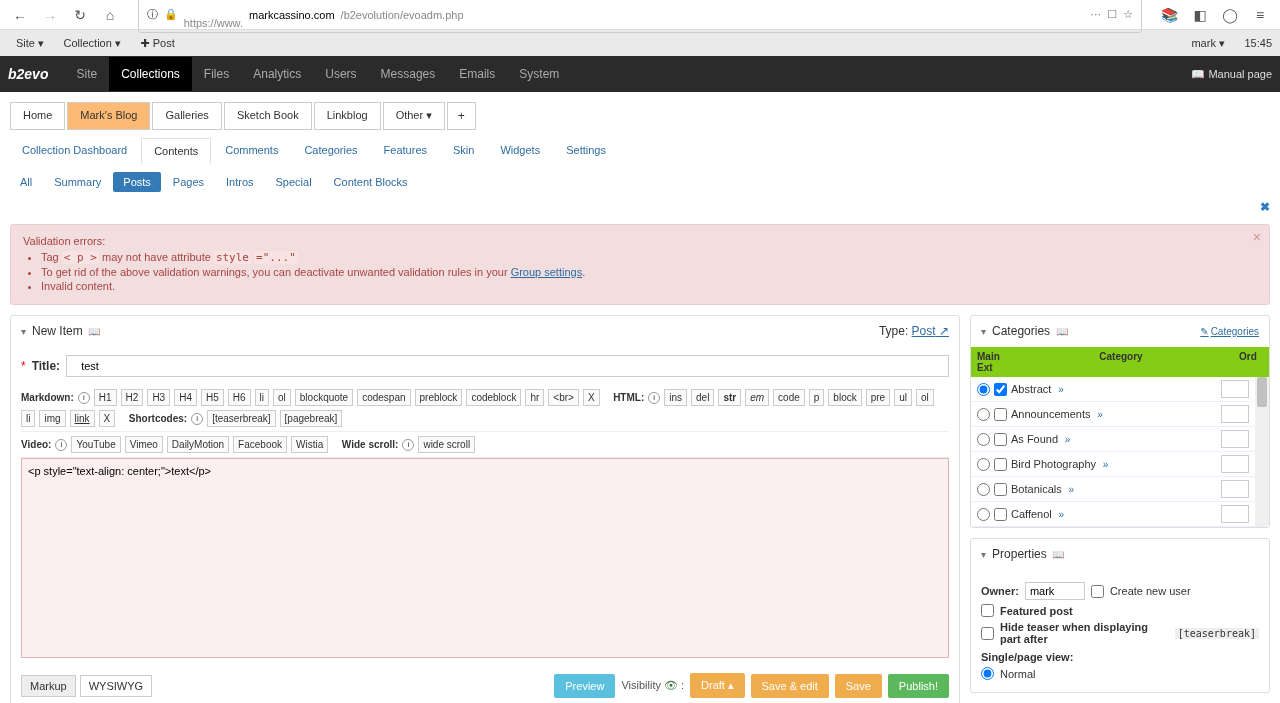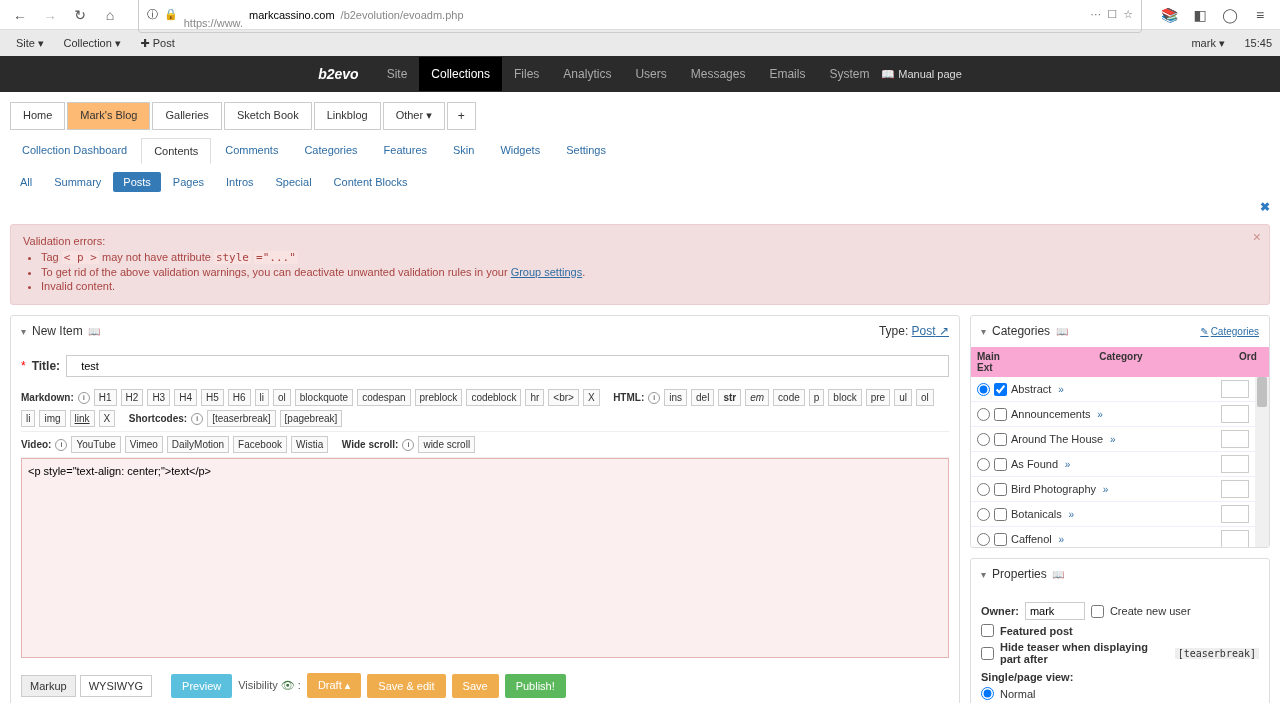--- a/index.html
+++ b/index.html
@@ -4,21 +4,21 @@
 <style>
 * { box-sizing: border-box; margin: 0; padding: 0; }
 body { font-family: Arial, sans-serif; font-size: 12px; color: #333; background: #fff; }
 .browser-bar { display:flex; align-items:center; height:30px; padding:0 8px; border-bottom:1px solid #ddd; gap:6px; }
 .browser-bar .icon-btn { width:24px; height:24px; display:flex; align-items:center; justify-content:center; cursor:pointer; color:#555; font-size:14px; }
 .url-bar { flex:1; display:flex; align-items:center; border:1px solid #ccc; border-radius:3px; padding:3px 8px; gap:6px; margin:0 10px; font-size:11px; }
 .toolbar { background:#eaeaea; height:26px; display:flex; align-items:center; padding:0 8px; gap:4px; font-size:11px; justify-content:space-between; }
 .toolbar-left { display:flex; align-items:center; gap:4px; }
 .toolbar-right { display:flex; align-items:center; gap:20px; color:#333; }
 .tb-btn { padding:3px 8px; cursor:pointer; }
-.main-nav { background:#2b2b2b; height:36px; display:flex; align-items:center; padding:0 8px; color:#bbb; font-size:12px; justify-content:center; }
+.main-nav { background:#2b2b2b; height:36px; display:flex; align-items:center; padding:0 8px; color:#bbb; font-size:12px; justify-content:space-between; }
 .main-nav-left { display:flex; align-items:center; }
 .logo { color:#fff; font-style:italic; font-weight:bold; margin-right:16px; font-size:14px; }
 .nav-item { padding:10px 12px; cursor:pointer; color:#aaa; }
 .nav-item.active { background:#000; color:#fff; }
 .manual { color:#ddd; font-size:11px; }
 .content { padding:10px; }
 .tabs1 { display:flex; gap:2px; margin-bottom:8px; }
 .tab1 { border:1px solid #ccc; background:#fff; padding:6px 12px; cursor:pointer; font-size:11px; }
 .tab1.active { background:#fdba74; }
 .plus-tab { border:1px solid #ccc; background:#fff; padding:6px 10px; cursor:pointer; }
@@ -54,21 +54,21 @@
 .edit-tab { border:1px solid #ccc; padding:4px 8px; font-size:11px; cursor:pointer; }
 .edit-tab.active { background:#eee; }
 .action-row { display:flex; justify-content:flex-end; gap:6px; margin-top:6px; align-items:center; }
 .btn { padding:5px 10px; border-radius:2px; cursor:pointer; font-size:11px; border:1px solid transparent; }
 .btn-info { background:#5bc0de; color:#fff; }
 .btn-warning { background:#f0ad4e; color:#fff; }
 .btn-primary { background:#f0ad4e; color:#fff; }
 .btn-success { background:#5cb85c; color:#fff; }
 .vis-label { font-size:11px; color:#555; }
 .vis-icon { color:#3c763d; }
-.cat-head { display:flex; background:#f9a8d4; font-size:10px; font-weight:bold; padding:4px 6px; justify-content:space-between; }
+.cat-head { display:flex; background:#84cc16; font-size:10px; font-weight:bold; padding:4px 6px; justify-content:space-between; }
 .cat-head span:nth-child(1){width:32px;}
 .cat-head span:nth-child(3){width:30px; text-align:center;}
 .cat-row { display:flex; align-items:center; padding:3px 6px; border-bottom:1px solid #eef; font-size:11px; }
 .cat-row input[type=radio], .cat-row input[type=checkbox] { margin-right:4px; }
 .cat-name { flex:1; color:#333; }
 .cat-arrow { color:#2e6da4; margin-left:4px; font-size:10px; }
 .ord-input { width:28px; height:18px; border:1px solid #ccc; }
 .cat-edit-link { color:#2e6da4; font-size:10px; display:flex; align-items:center; gap:2px; }
 .props-row { display:flex; align-items:center; gap:6px; margin:4px 0; font-size:11px; }
 .props-row input[type=text]{ border:1px solid #ccc; padding:2px 4px; width:60px; font-size:11px; }
@@ -249,21 +249,21 @@
             <span class="ed-btn">Facebook</span>
             <span class="ed-btn">Wistia</span>
             &nbsp;&nbsp;
             <b>Wide scroll:</b>
             <span class="ed-info">i</span>
             <span class="ed-btn">wide scroll</span>
           </div>
 
           <textarea class="editor" style="">&lt;p style="text-align: center;"&gt;text&lt;/p&gt;</textarea>
 
-          <div style="display:flex; justify-content:flex-start; align-items:center; margin-top:6px;gap:19px;">
+          <div style="display:flex; justify-content:space-between; align-items:center; margin-top:6px;">
             <div class="edit-tabs">
               <div class="edit-tab active">Markup</div>
               <div class="edit-tab">WYSIWYG</div>
             </div>
             <div class="action-row">
               <span class="btn btn-info">Preview</span>
               <span class="vis-label"><span>Visibility</span> <span class="vis-icon">👁</span> :</span>
               <span class="btn btn-warning"><span>Draft</span> ▴</span>
               <span class="btn btn-primary">Save &amp; edit</span>
               <span class="btn btn-primary">Save</span>
@@ -302,26 +302,20 @@
                 </div>
                 <div class="cat-row">
                   <input type="radio" name="maincat" style="">
                   <input type="checkbox" style="">
                   <span class="cat-name">Announcements<span class="cat-arrow"> »</span></span>
                   <input class="ord-input" style="">
                 </div>
                 <div class="cat-row">
                   <input type="radio" name="maincat" style="">
                   <input type="checkbox" style="">
-                  <span class="cat-name">Around The House<span class="cat-arrow"> »</span></span>
-                  <input class="ord-input" style="">
-                </div>
-                <div class="cat-row">
-                  <input type="radio" name="maincat" style="">
-                  <input type="checkbox" style="">
                   <span class="cat-name">As Found<span class="cat-arrow"> »</span></span>
                   <input class="ord-input" style="">
                 </div>
                 <div class="cat-row">
                   <input type="radio" name="maincat" style="">
                   <input type="checkbox" style="">
                   <span class="cat-name">Bird Photography<span class="cat-arrow"> »</span></span>
                   <input class="ord-input" style="">
                 </div>
                 <div class="cat-row">

